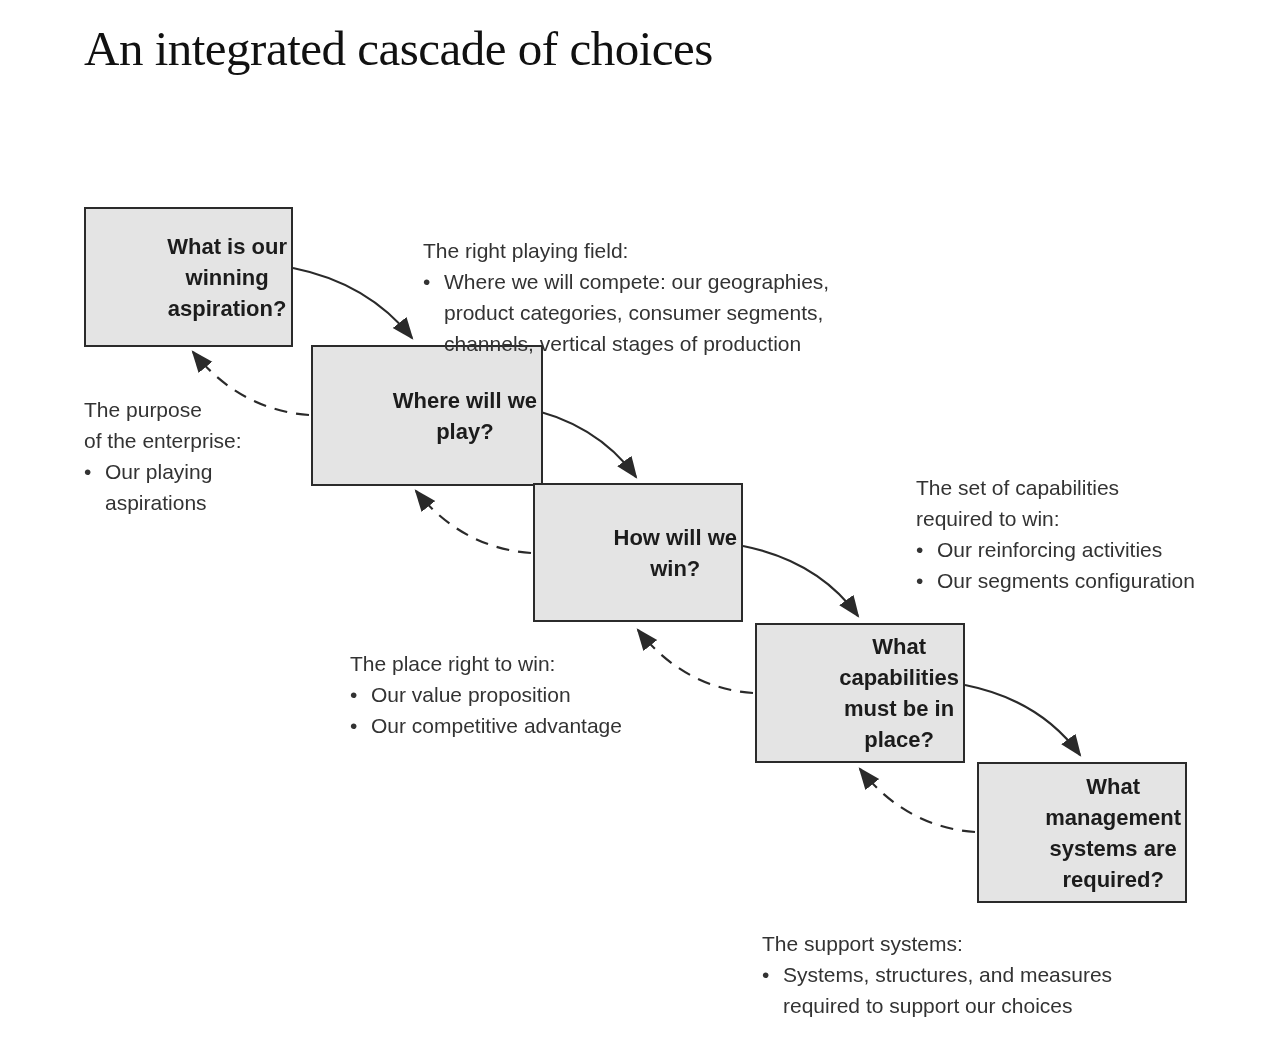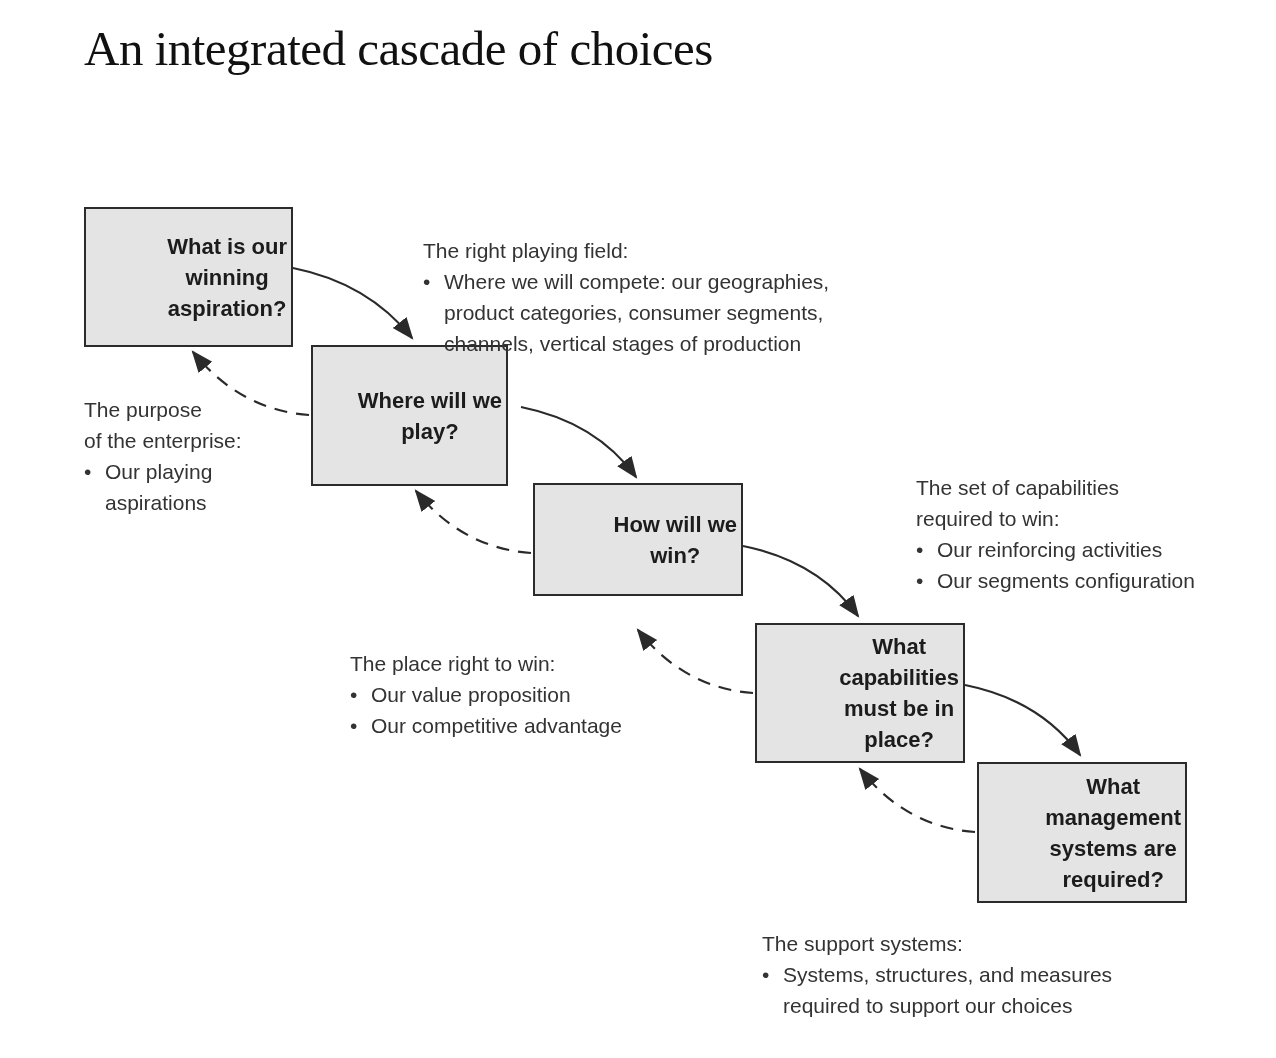--- a/index.html
+++ b/index.html
@@ -39,22 +39,22 @@
     justify-content:flex-end;
     text-align:center;
     font-weight:bold;
     font-size:22px;
     line-height:31px;
     white-space:pre-line;
     color:#1c1c1c;
     padding:4px;
   }
   .box-1{left:84px;  top:207px; width:209px; height:140px;}
-  .box-2{left:311px; top:345px; width:197px; height:141px;}
-  .box-3{left:533px; top:483px; width:210px; height:113px;padding-left:8px;}
+  .box-2{left:311px; top:345px; width:232px; height:141px;}
+  .box-3{left:533px; top:483px; width:210px; height:139px;padding-left:8px;}
   .box-4{left:755px; top:623px; width:210px; height:140px;}
   .box-5{left:977px; top:762px; width:210px; height:141px;}
 
   .ann{
     position:absolute;
     font-size:21px;
     line-height:31px;
     color:var(--text);
   }
   .ann .heading{white-space:pre-line;}

